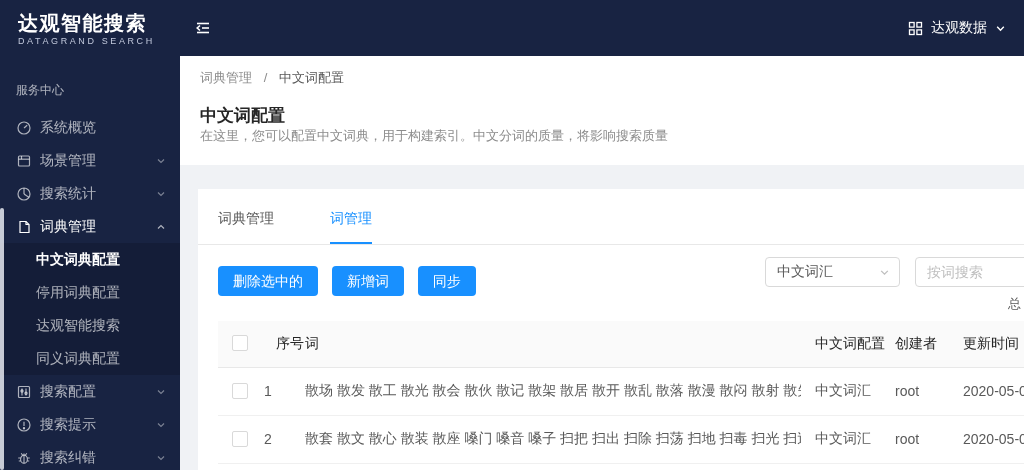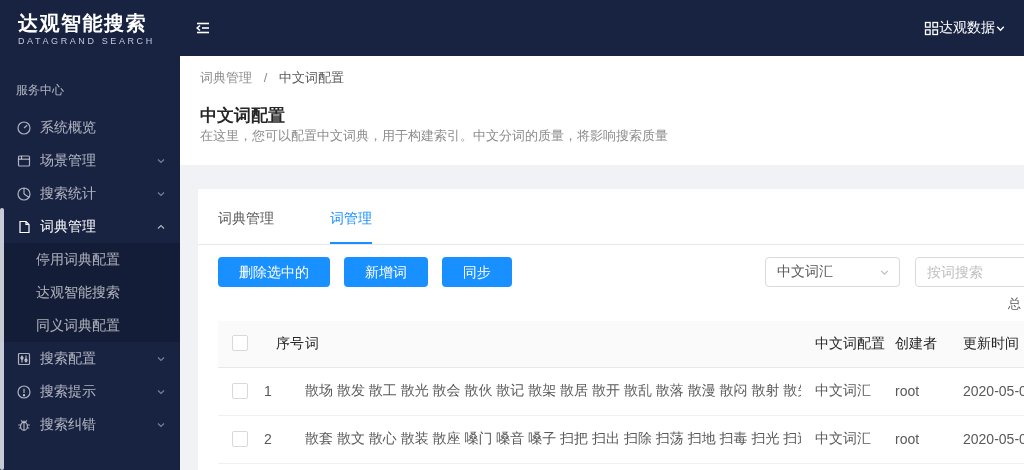--- a/index.html
+++ b/index.html
@@ -10,21 +10,21 @@
   }
   
   .app-header {
     position:absolute; top:0; left:0; width:1024px; height:56px;
     background:#182342; display:flex; align-items:center; z-index:20;
   }
   .logo-block { width:180px; padding-left:18px; flex:none; }
   .logo-title { color:#fff; font-size:20px; font-weight:700; letter-spacing:1.5px; line-height:1.2; white-space:nowrap; }
   .logo-sub { color:#c3cadd; font-size:9px; letter-spacing:2.6px; margin-top:1px; white-space:nowrap; }
   .collapse-btn { margin-left:14px; color:#fff; display:flex; align-items:center; cursor:pointer; }
-  .header-right { margin-left:auto; padding-right:18px; display:flex; align-items:center; color:#fff; cursor:pointer; }
+  .header-right { margin-left:auto; padding-right:18px; display:flex; align-items:center; gap:8px; color:#fff; cursor:pointer; }
   .header-right .org { font-size:14px; }
   .hdr-icon { display:flex; align-items:center; }
   
   .sidebar {
     position:absolute; top:56px; left:0; bottom:0; width:180px;
     background:#182342; padding-top:20px;
   }
   .side-section-label { color:rgba(255,255,255,.65); padding:6px 16px 12px; font-size:12px; }
   .menu-item {
     height:33px; display:flex; align-items:center;
@@ -50,23 +50,24 @@
   .page-title { margin-top:17px; font-size:17px; font-weight:600; color:#262626; }
   .page-desc { font-size:13px; color:#8c8c8c; }
   
   .card { background:#fff; margin:24px 0 0 18px; width:1100px; min-height:400px; }
   .tabs { display:flex; padding:0 20px; border-bottom:1px solid #e8e8e8; }
   .tab { padding:21px 0 16px; margin-right:56px; color:#595959; cursor:pointer; font-size:14px; }
   .tab.active { color:#1890ff; padding-bottom:14px; border-bottom:2px solid #1890ff; }
   .toolbar { position:relative; margin:12px 20px 0; height:30px; }
   .btn {
     display:inline-block; background:#1890ff; color:#fff; border:none;
-    border-radius:4px; height:30px; line-height:30px; padding:0 21px;
+    border-radius:4px; height:30px; line-height:30px; padding:0 15px;
     font-size:14px; margin-right:10px; cursor:pointer;
     font-family:inherit;
+    margin-top:9px;
   }
   .select-box {
     position:absolute; left:547px; top:0; width:135px; height:30px;
     border:1px solid #d9d9d9; border-radius:4px; background:#fff;
     display:flex; align-items:center; padding:0 9px 0 11px; color:#595959; cursor:pointer;
   }
   .select-box .sel-val { flex:1; }
   .select-box .sel-chev { display:flex; color:#bfbfbf; }
   .search-input {
     position:absolute; left:697px; top:0; width:330px; height:30px;
@@ -181,20 +182,23 @@
     </span>
     <span>词典管理</span>
     <span class="chev">
       <svg width="10" height="10" viewBox="0 0 10 10" fill="none" stroke="currentColor" stroke-width="1.2">
           <polyline points="2,6.5 5,3.5 8,6.5"></polyline>
         </svg>
     </span>
   </div>
 
   <div class="submenu">
+    <div class="menu-item active">
+      <span>中文词典配置</span>
+    </div>
     <div class="menu-item">
       <span>停用词典配置</span>
     </div>
     <div class="menu-item">
       <span>达观智能搜索</span>
     </div>
     <div class="menu-item">
       <span>同义词典配置</span>
     </div>
   </div>

